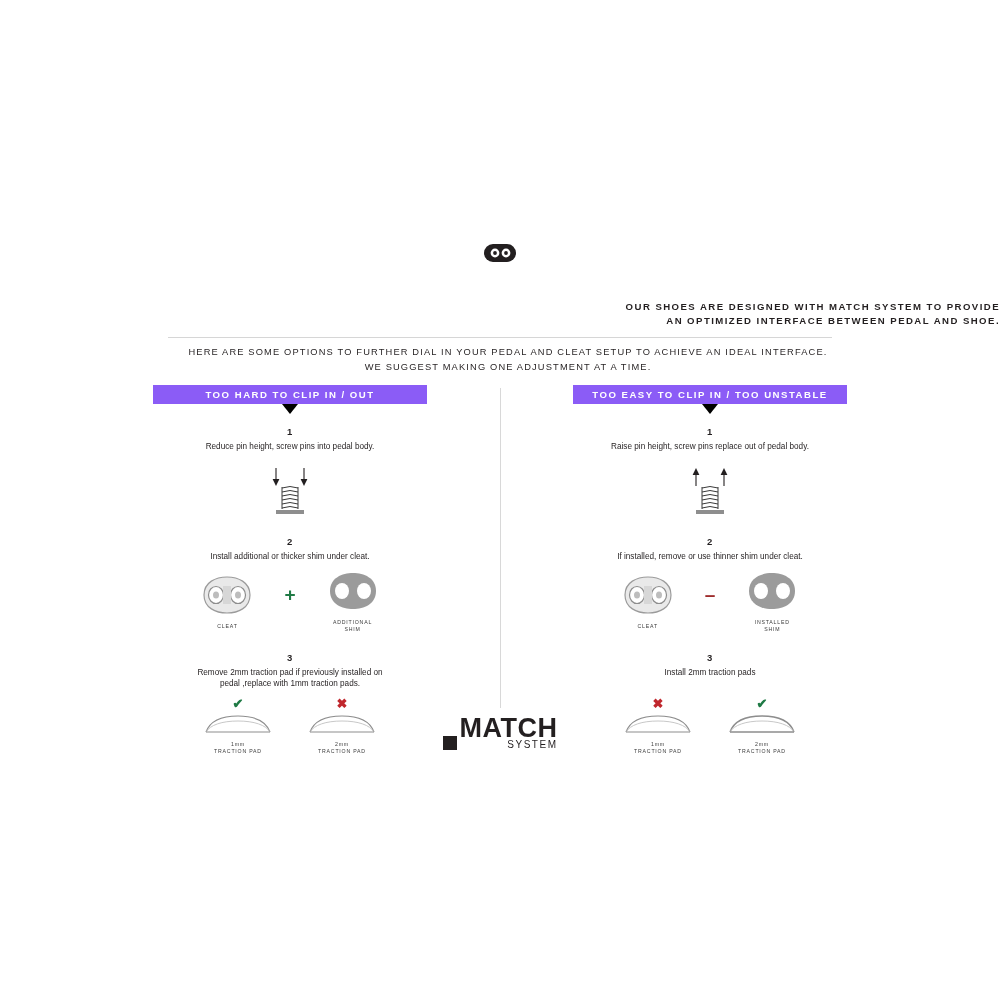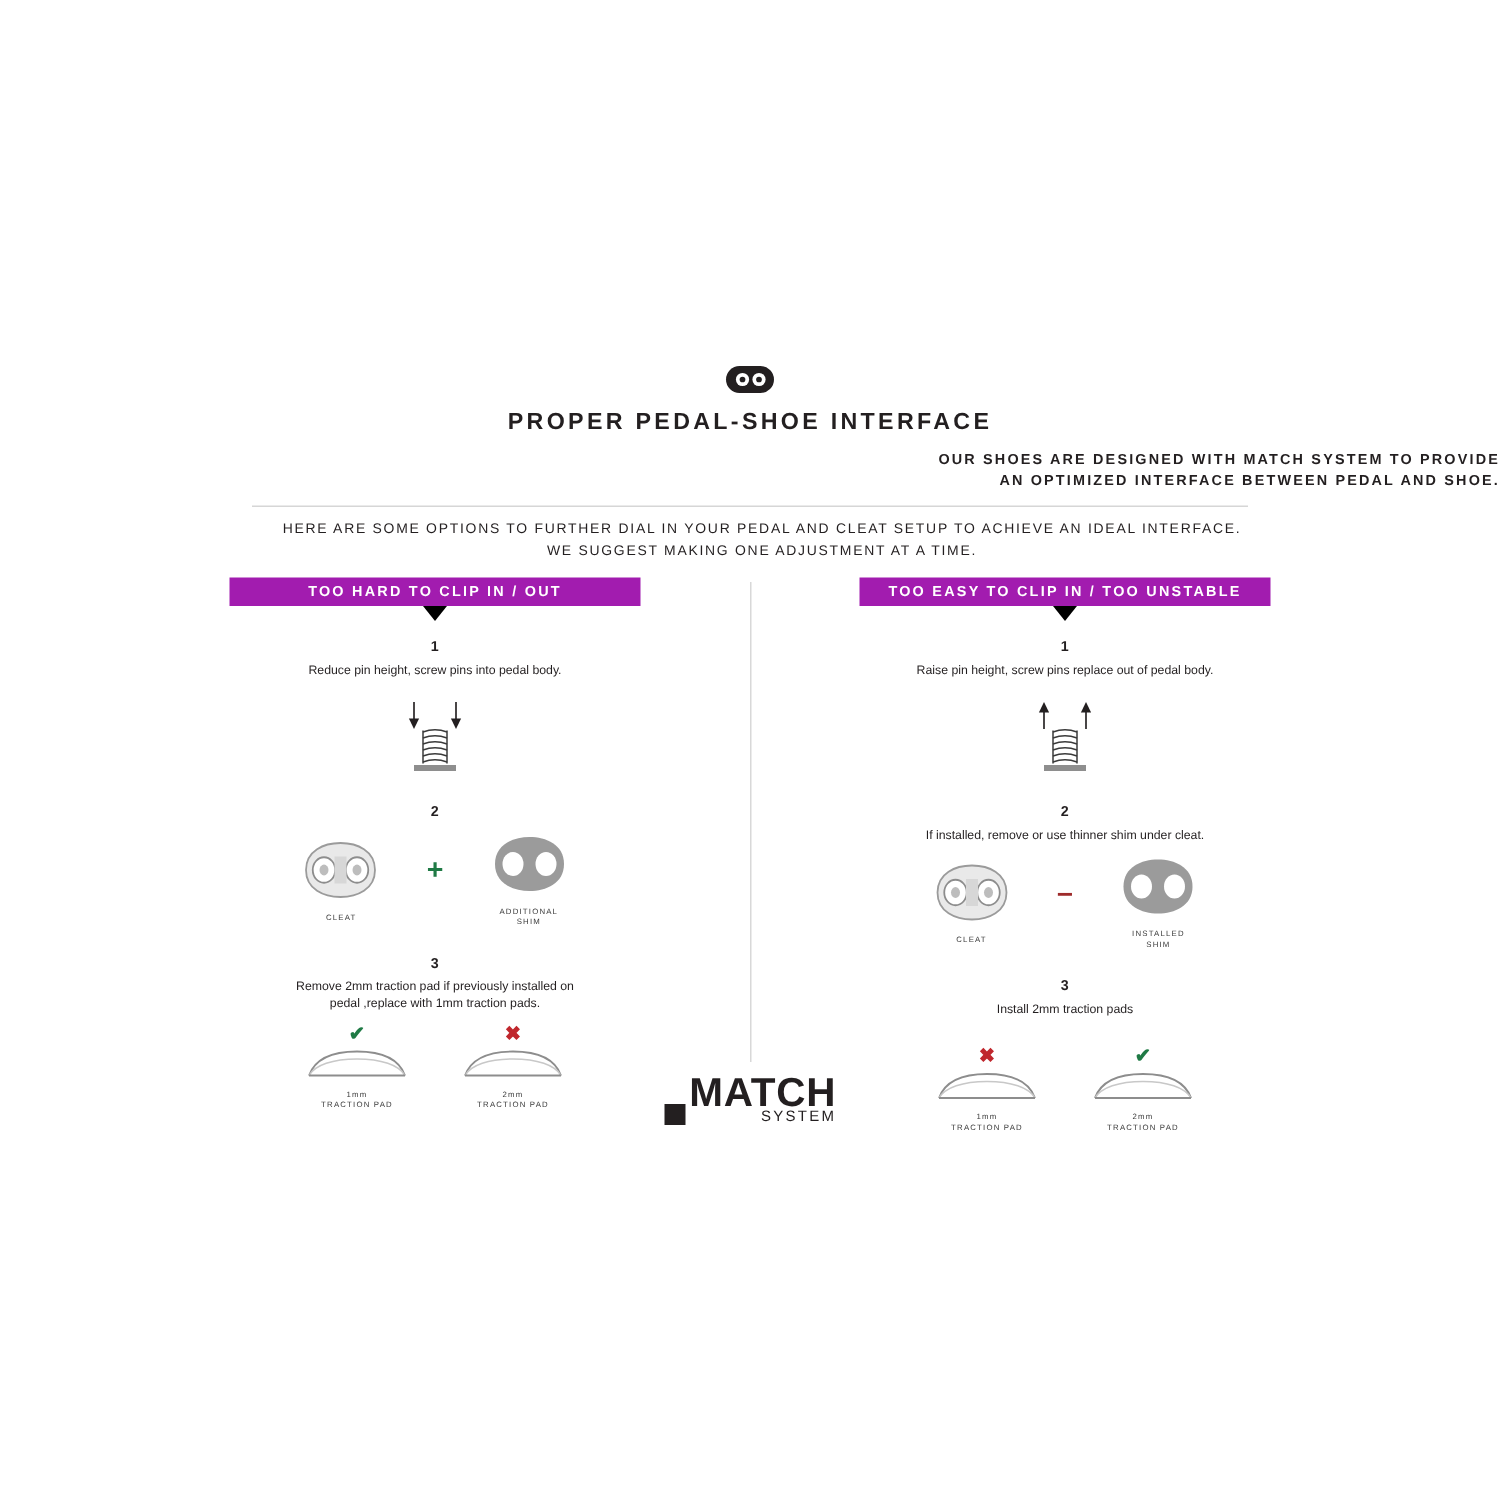--- a/index.html
+++ b/index.html
@@ -88,21 +88,21 @@
 
   .col { position: absolute; top: 385px; width: 420px; }
   .col-left  { left: 80px; }
   .col-right { left: 500px; }
 
   .col-banner {
     position: relative;
     margin: 0 auto;
     width: 274px;
     height: 19px;
-    background: #a21caf;
+    background: #8b5cf6;
     color: #ffffff;
     font-size: 9.6px;
     font-weight: bold;
     letter-spacing: 1.5px;
     display: flex;
     align-items: center;
     justify-content: center;
   }
   .col-banner .notch {
     position: absolute;
@@ -221,21 +221,20 @@
       <svg width="34" height="20" viewBox="0 0 34 20">
         <rect x="1" y="1" width="32" height="18" rx="9" fill="#231f20"></rect>
         <circle cx="12" cy="10" r="4.4" fill="#ffffff"></circle>
         <circle cx="23" cy="10" r="4.4" fill="#ffffff"></circle>
         <circle cx="12" cy="10" r="1.9" fill="#231f20"></circle>
         <circle cx="23" cy="10" r="1.9" fill="#231f20"></circle>
       </svg>
     </span>
   </div>
 
-  <div class="title">PROPER PEDAL-SHOE INTERFACE</div>
 
   <div class="subtitle">
     <div>OUR SHOES ARE DESIGNED WITH MATCH SYSTEM TO PROVIDE</div>
     <div>AN OPTIMIZED INTERFACE BETWEEN PEDAL AND SHOE.</div>
   </div>
 
   <div class="rule"></div>
 
   <div class="intro">
     <div>HERE ARE SOME OPTIONS TO FURTHER DIAL IN YOUR PEDAL AND CLEAT SETUP TO ACHIEVE AN IDEAL INTERFACE.</div>
@@ -274,20 +273,21 @@
           </g>
           <line x1="28" y1="27" x2="28" y2="49" stroke="#3a3a3a" stroke-width="1"></line>
           <line x1="44" y1="27" x2="44" y2="49" stroke="#3a3a3a" stroke-width="1"></line>
           <rect x="22" y="50" width="28" height="4" fill="#8e8e8e"></rect>
         </svg>
       </div>
     </div>
 
     <div class="step" style="margin-top:14px;">
       <div class="step-num">2</div>
+      <div class="step-desc">Install additional or thicker shim under cleat.</div>
       <div class="art art-cleat">
         <div class="cleat-row">
           <div class="cleat-item">
             <span>
               <svg width="62" height="42" viewBox="0 0 62 42">
                 <path d="M8 21 C8 8 20 3 31 3 C42 3 54 8 54 21 C54 34 42 39 31 39 C20 39 8 34 8 21 Z" fill="#e9e9e9" stroke="#9b9b9b" stroke-width="1.2"></path>
                 <ellipse cx="20" cy="21" rx="7.5" ry="8.5" fill="#ffffff" stroke="#8d8d8d" stroke-width="1.2"></ellipse>
                 <ellipse cx="42" cy="21" rx="7.5" ry="8.5" fill="#ffffff" stroke="#8d8d8d" stroke-width="1.2"></ellipse>
                 <ellipse cx="20" cy="21" rx="3" ry="3.6" fill="#bdbdbd"></ellipse>
                 <ellipse cx="42" cy="21" rx="3" ry="3.6" fill="#bdbdbd"></ellipse>

